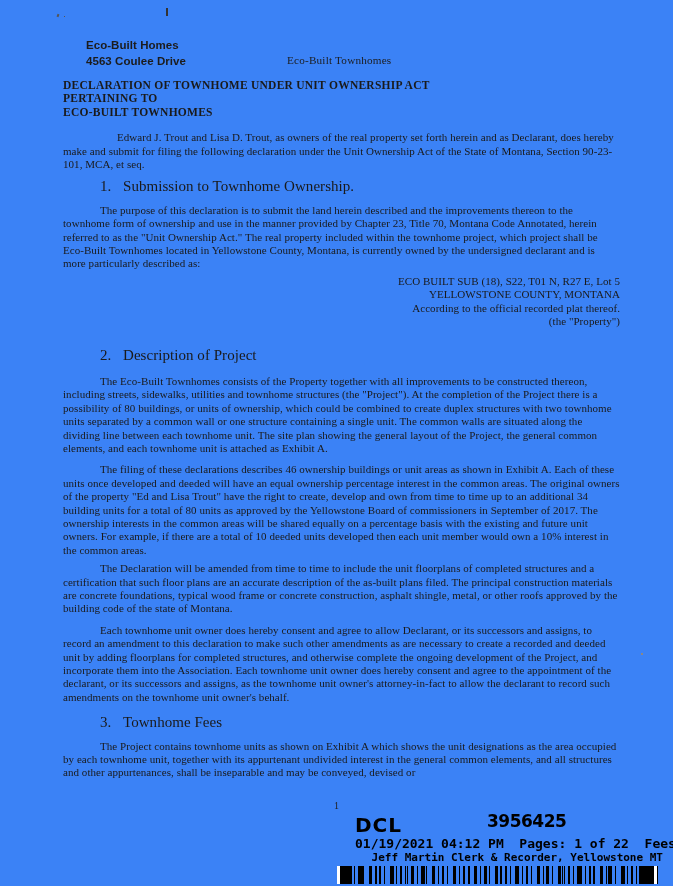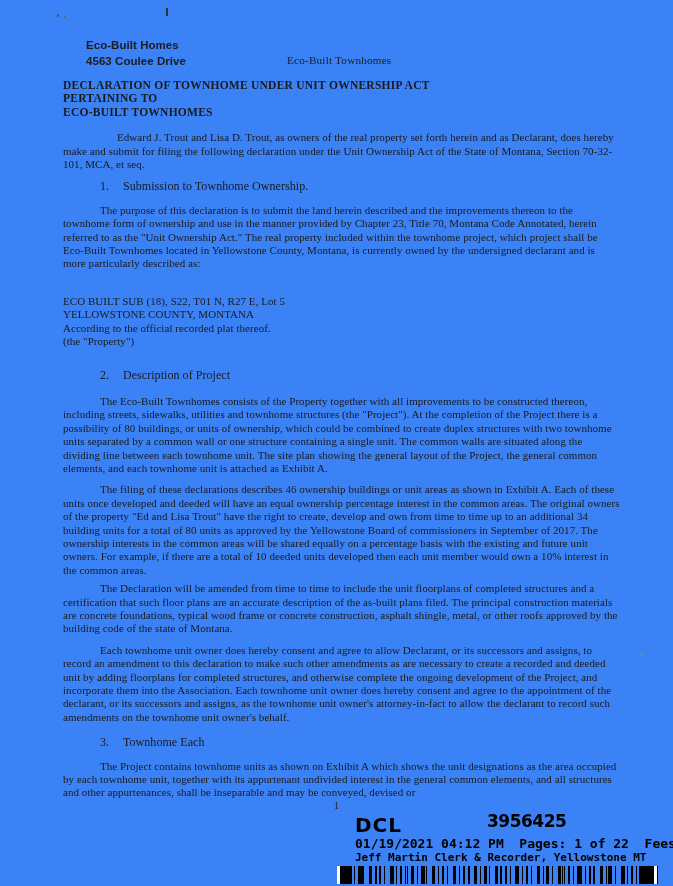--- a/index.html
+++ b/index.html
@@ -51,45 +51,46 @@
     text-indent: 37px;
     text-align: left;
   }
   p.intro { text-indent: 54px; margin-top: 12px; }
   p.mt10 { margin-top: 10px; }
   p.mt13 { margin-top: 13px; }
   p.mt8  { margin-top: 8px; }
   p.mt5  { margin-top: 5px; }
   .sec-heading {
     margin: 9px 0 0 37px;
-    font-size: 12px;
+    font-size: 15px;
   }
   .sec-heading.h2 { margin-top: 20px; }
   .sec-heading.h3 { margin-top: 12px; }
   .sec-num { display: inline-block; width: 23px; }
   .legal-block {
-    margin-top: 24px;
-    text-align: left;
+    margin-top: 4px;
+    text-align: right;
     line-height: 13.4px;
   }
   .page-number {
     position: absolute;
     top: 800px; left: 0;
     width: 100%;
     text-align: center;
     font-size: 10px;
     font-family: "Liberation Serif", serif;
     color: #222;
   }
   
   .stamp {
     position: absolute;
     top: 811px; left: 337px;
     width: 326px;
     color: #000;
+    text-align: right;
   }
   .stamp-row1 { position: relative; height: 24px; }
   .stamp-dcl {
     position: absolute; left: 18px; top: 2px;
     font-family: "DejaVu Sans", sans-serif;
     font-weight: 700; font-size: 20px; letter-spacing: 1px;
   }
   .stamp-num {
     position: absolute; left: 150px; top: 0;
     font-family: "DejaVu Sans", sans-serif;
@@ -151,21 +152,21 @@
       <div>4563 Coulee Drive</div>
       <div class="center-label">Eco-Built Townhomes</div>
     </div>
 
     <div class="doc-title">
       <div>DECLARATION OF TOWNHOME UNDER UNIT OWNERSHIP ACT</div>
       <div>PERTAINING TO</div>
       <div>ECO-BUILT TOWNHOMES</div>
     </div>
 
-    <p class="body-par intro">Edward J. Trout and Lisa D. Trout, as owners of the real property set forth herein and as Declarant, does hereby make and submit for filing the following declaration under the Unit Ownership Act of the State of Montana, Section 70-32-101, MCA, et seq.</p>
+    <p class="body-par intro">Edward J. Trout and Lisa D. Trout, as owners of the real property set forth herein and as Declarant, does hereby make and submit for filing the following declaration under the Unit Ownership Act of the State of Montana, Section 90-23-101, MCA, et seq.</p>
 
     <div class="sec-heading">
       <span class="sec-num">1.</span><span>Submission to Townhome Ownership.</span>
     </div>
 
     <p class="body-par mt10">The purpose of this declaration is to submit the land herein described and the improvements thereon to the townhome form of ownership and use in the manner provided by Chapter 23, Title 70, Montana Code Annotated, herein referred to as the "Unit Ownership Act."  The real property included within the townhome project, which project shall be Eco-Built Townhomes located in Yellowstone County, Montana, is currently owned by the undersigned declarant and is more particularly described as:</p>
 
     <div class="legal-block">
       <div>ECO BUILT SUB (18), S22, T01 N, R27 E, Lot 5</div>
       <div>YELLOWSTONE COUNTY, MONTANA</div>
@@ -176,21 +177,21 @@
     <div class="sec-heading h2">
       <span class="sec-num">2.</span><span>Description of Project</span>
     </div>
 
     <p class="body-par mt13">The Eco-Built Townhomes consists of the Property together with all improvements to be constructed thereon, including streets, sidewalks, utilities and townhome structures (the "Project").  At the completion of the Project there is a possibility of 80 buildings, or units of ownership, which could be combined to create duplex structures with two townhome units separated by a common wall or one structure containing a single unit.  The common walls are situated along the dividing line between each townhome unit. The site plan showing the general layout of the Project, the general common elements, and each townhome unit is attached as Exhibit A.</p>
     <p class="body-par mt8">The filing of these declarations describes 46 ownership buildings or unit areas as shown in Exhibit A. Each of these units once developed and deeded will have an equal ownership percentage interest in the common areas.  The original owners of the property "Ed and Lisa Trout" have the right to create, develop and own from time to time up to an additional 34 building units for a total of 80 units as approved by the Yellowstone Board of commissioners in September of 2017. The ownership interests in the common areas will be shared equally on a percentage basis with the existing and future unit owners.  For example, if there are a total of 10 deeded units developed then each unit member would own a 10% interest in the common areas.</p>
     <p class="body-par mt5">The Declaration will be amended from time to time to include the unit floorplans of completed structures and a certification that such floor plans are an accurate description of the as-built plans filed.  The principal construction materials are concrete foundations, typical wood frame or concrete construction, asphalt shingle, metal, or other roofs approved by the building code of the state of Montana.</p>
     <p class="body-par mt8">Each townhome unit owner does hereby consent and agree to allow Declarant, or its successors and assigns, to record an amendment to this declaration to make such other amendments as are necessary to create a recorded and deeded unit by adding floorplans for completed structures, and otherwise complete the ongoing development of the Project, and incorporate them into the Association. Each townhome unit owner does hereby consent and agree to the appointment of the declarant, or its successors and assigns, as the townhome unit owner's attorney-in-fact to allow the declarant to record such amendments on the townhome unit owner's  behalf.</p>
 
     <div class="sec-heading h3">
-      <span class="sec-num">3.</span><span>Townhome Each</span>
+      <span class="sec-num">3.</span><span>Townhome Fees</span>
     </div>
 
     <p class="body-par mt10">The Project contains townhome units as shown on Exhibit A which shows the unit designations as the area occupied by each townhome unit, together with its appurtenant undivided interest in the general common elements, and all structures and other appurtenances, shall be inseparable and may be conveyed, devised or</p>
   </div>
 
   <div class="page-number">1</div>
 
   <div class="stamp">
     <div class="stamp-row1">
       <span class="stamp-dcl">DCL</span>

